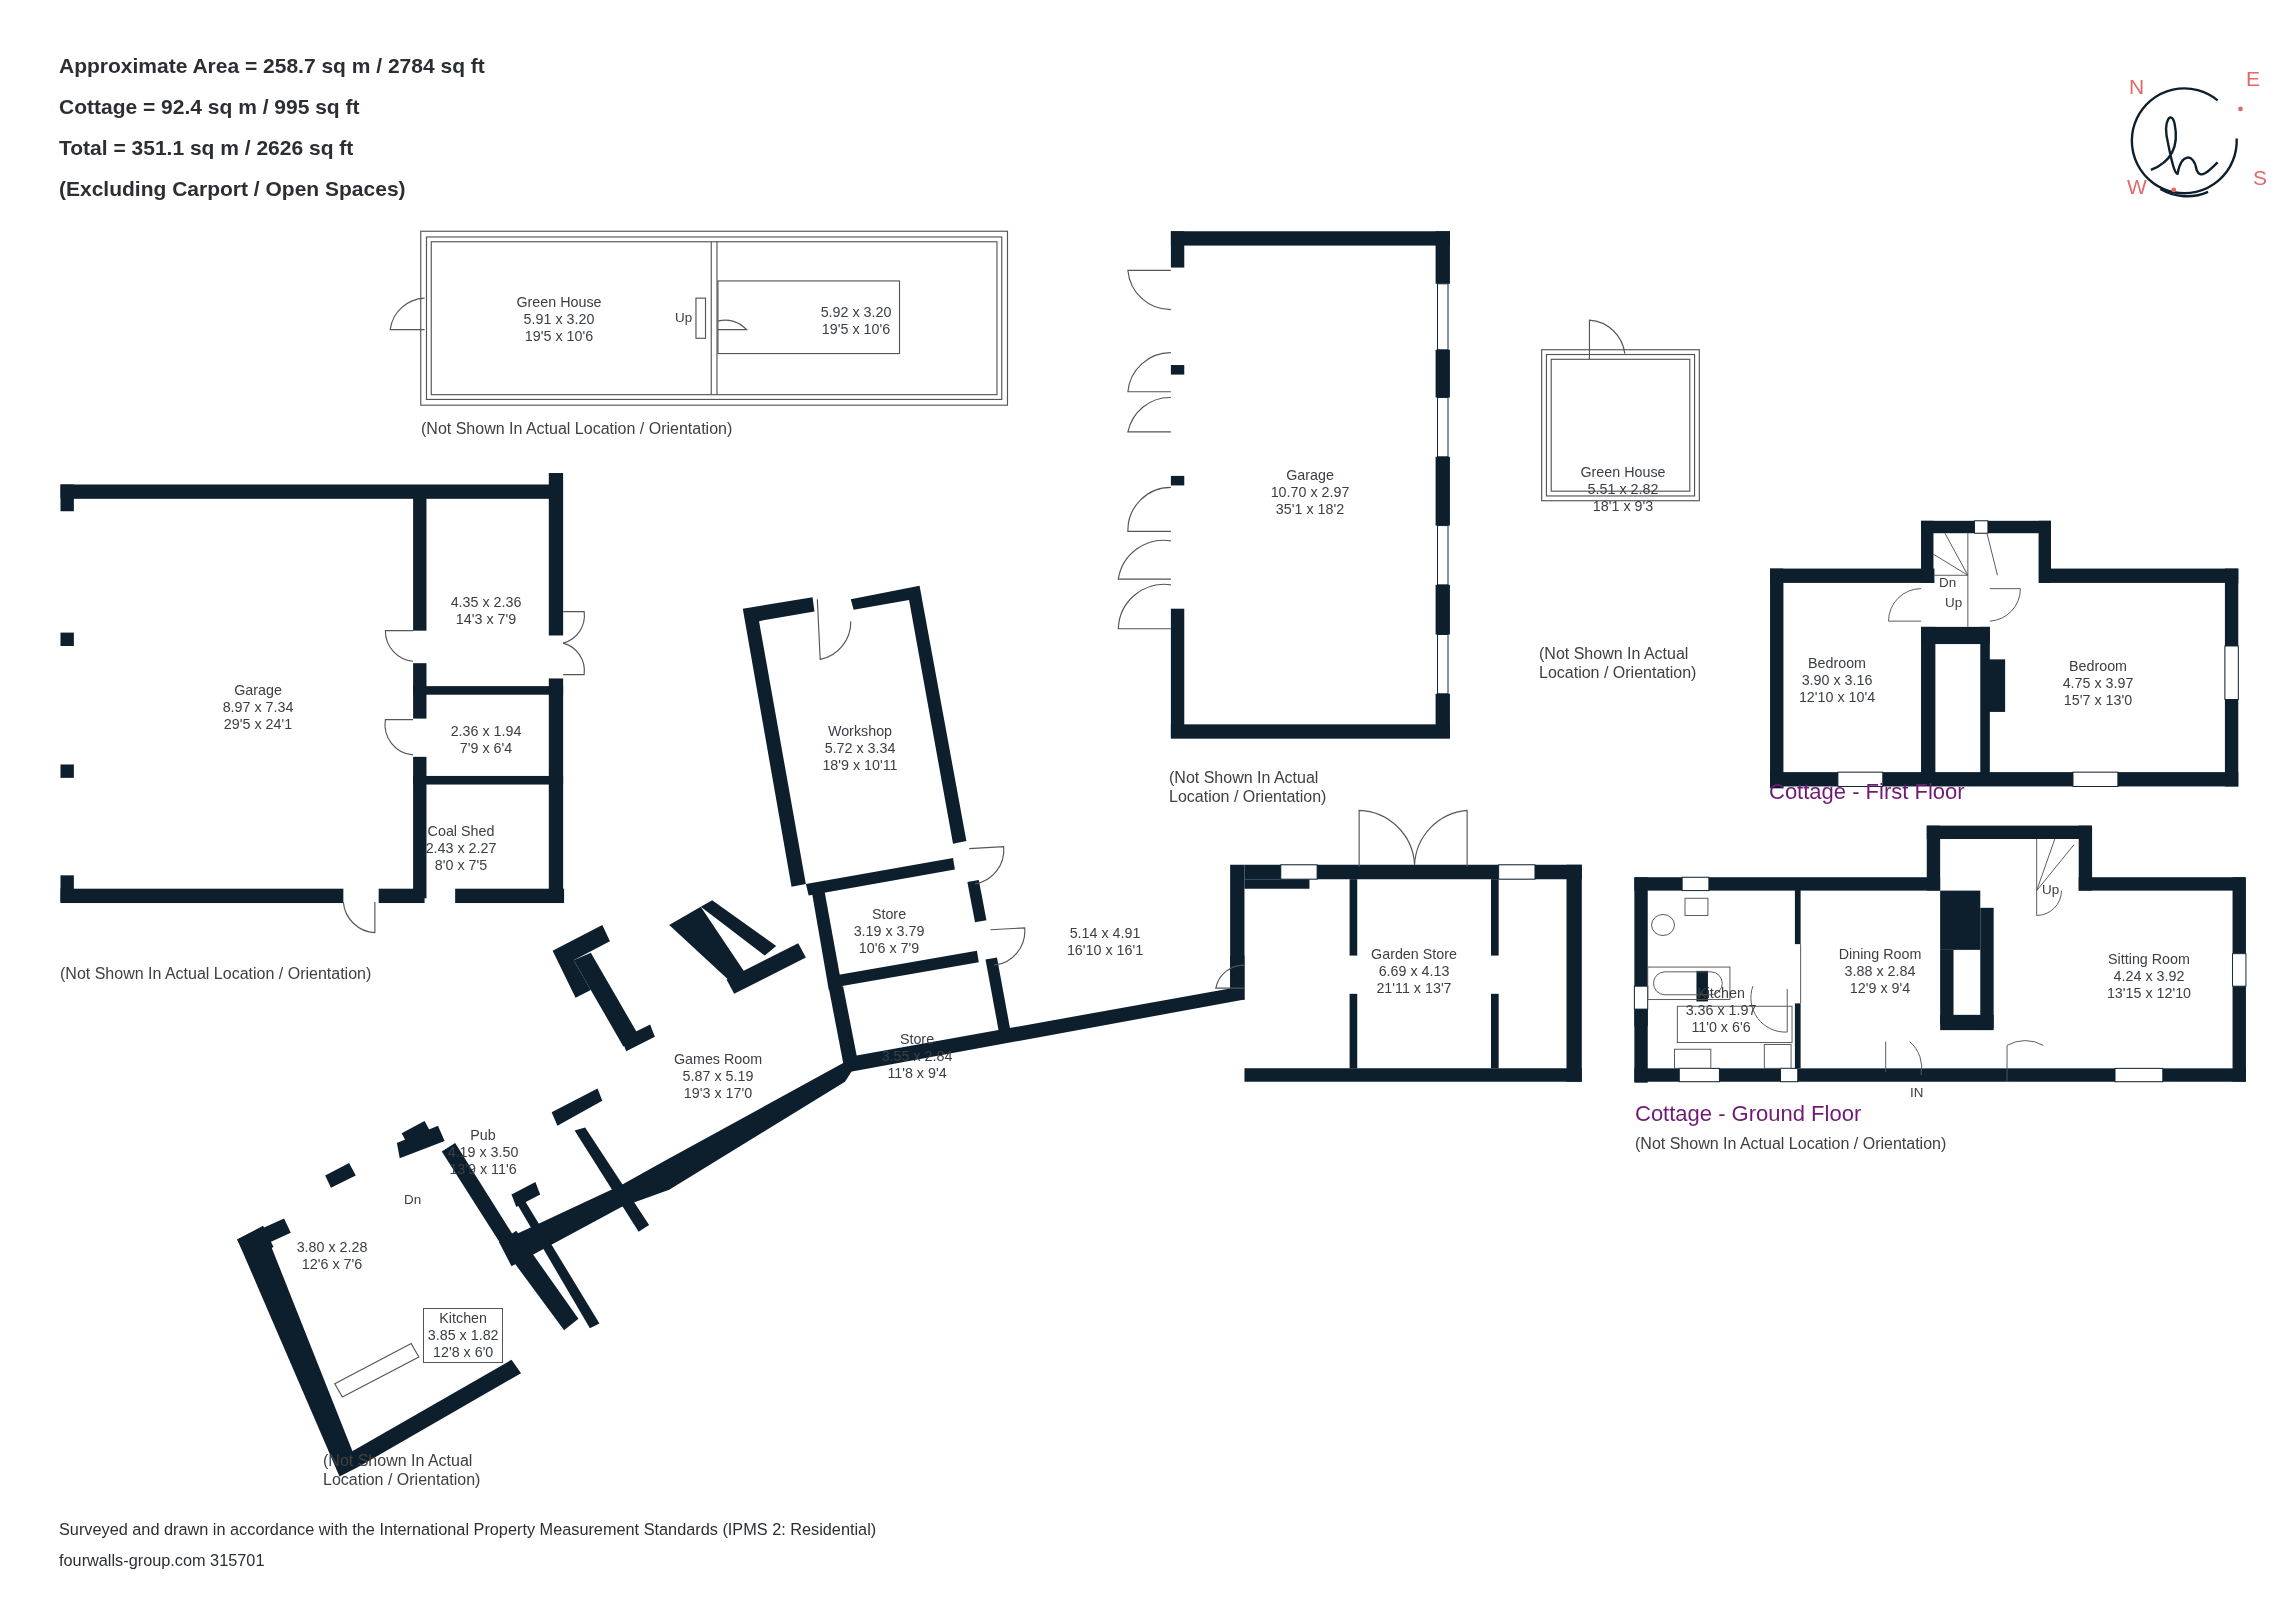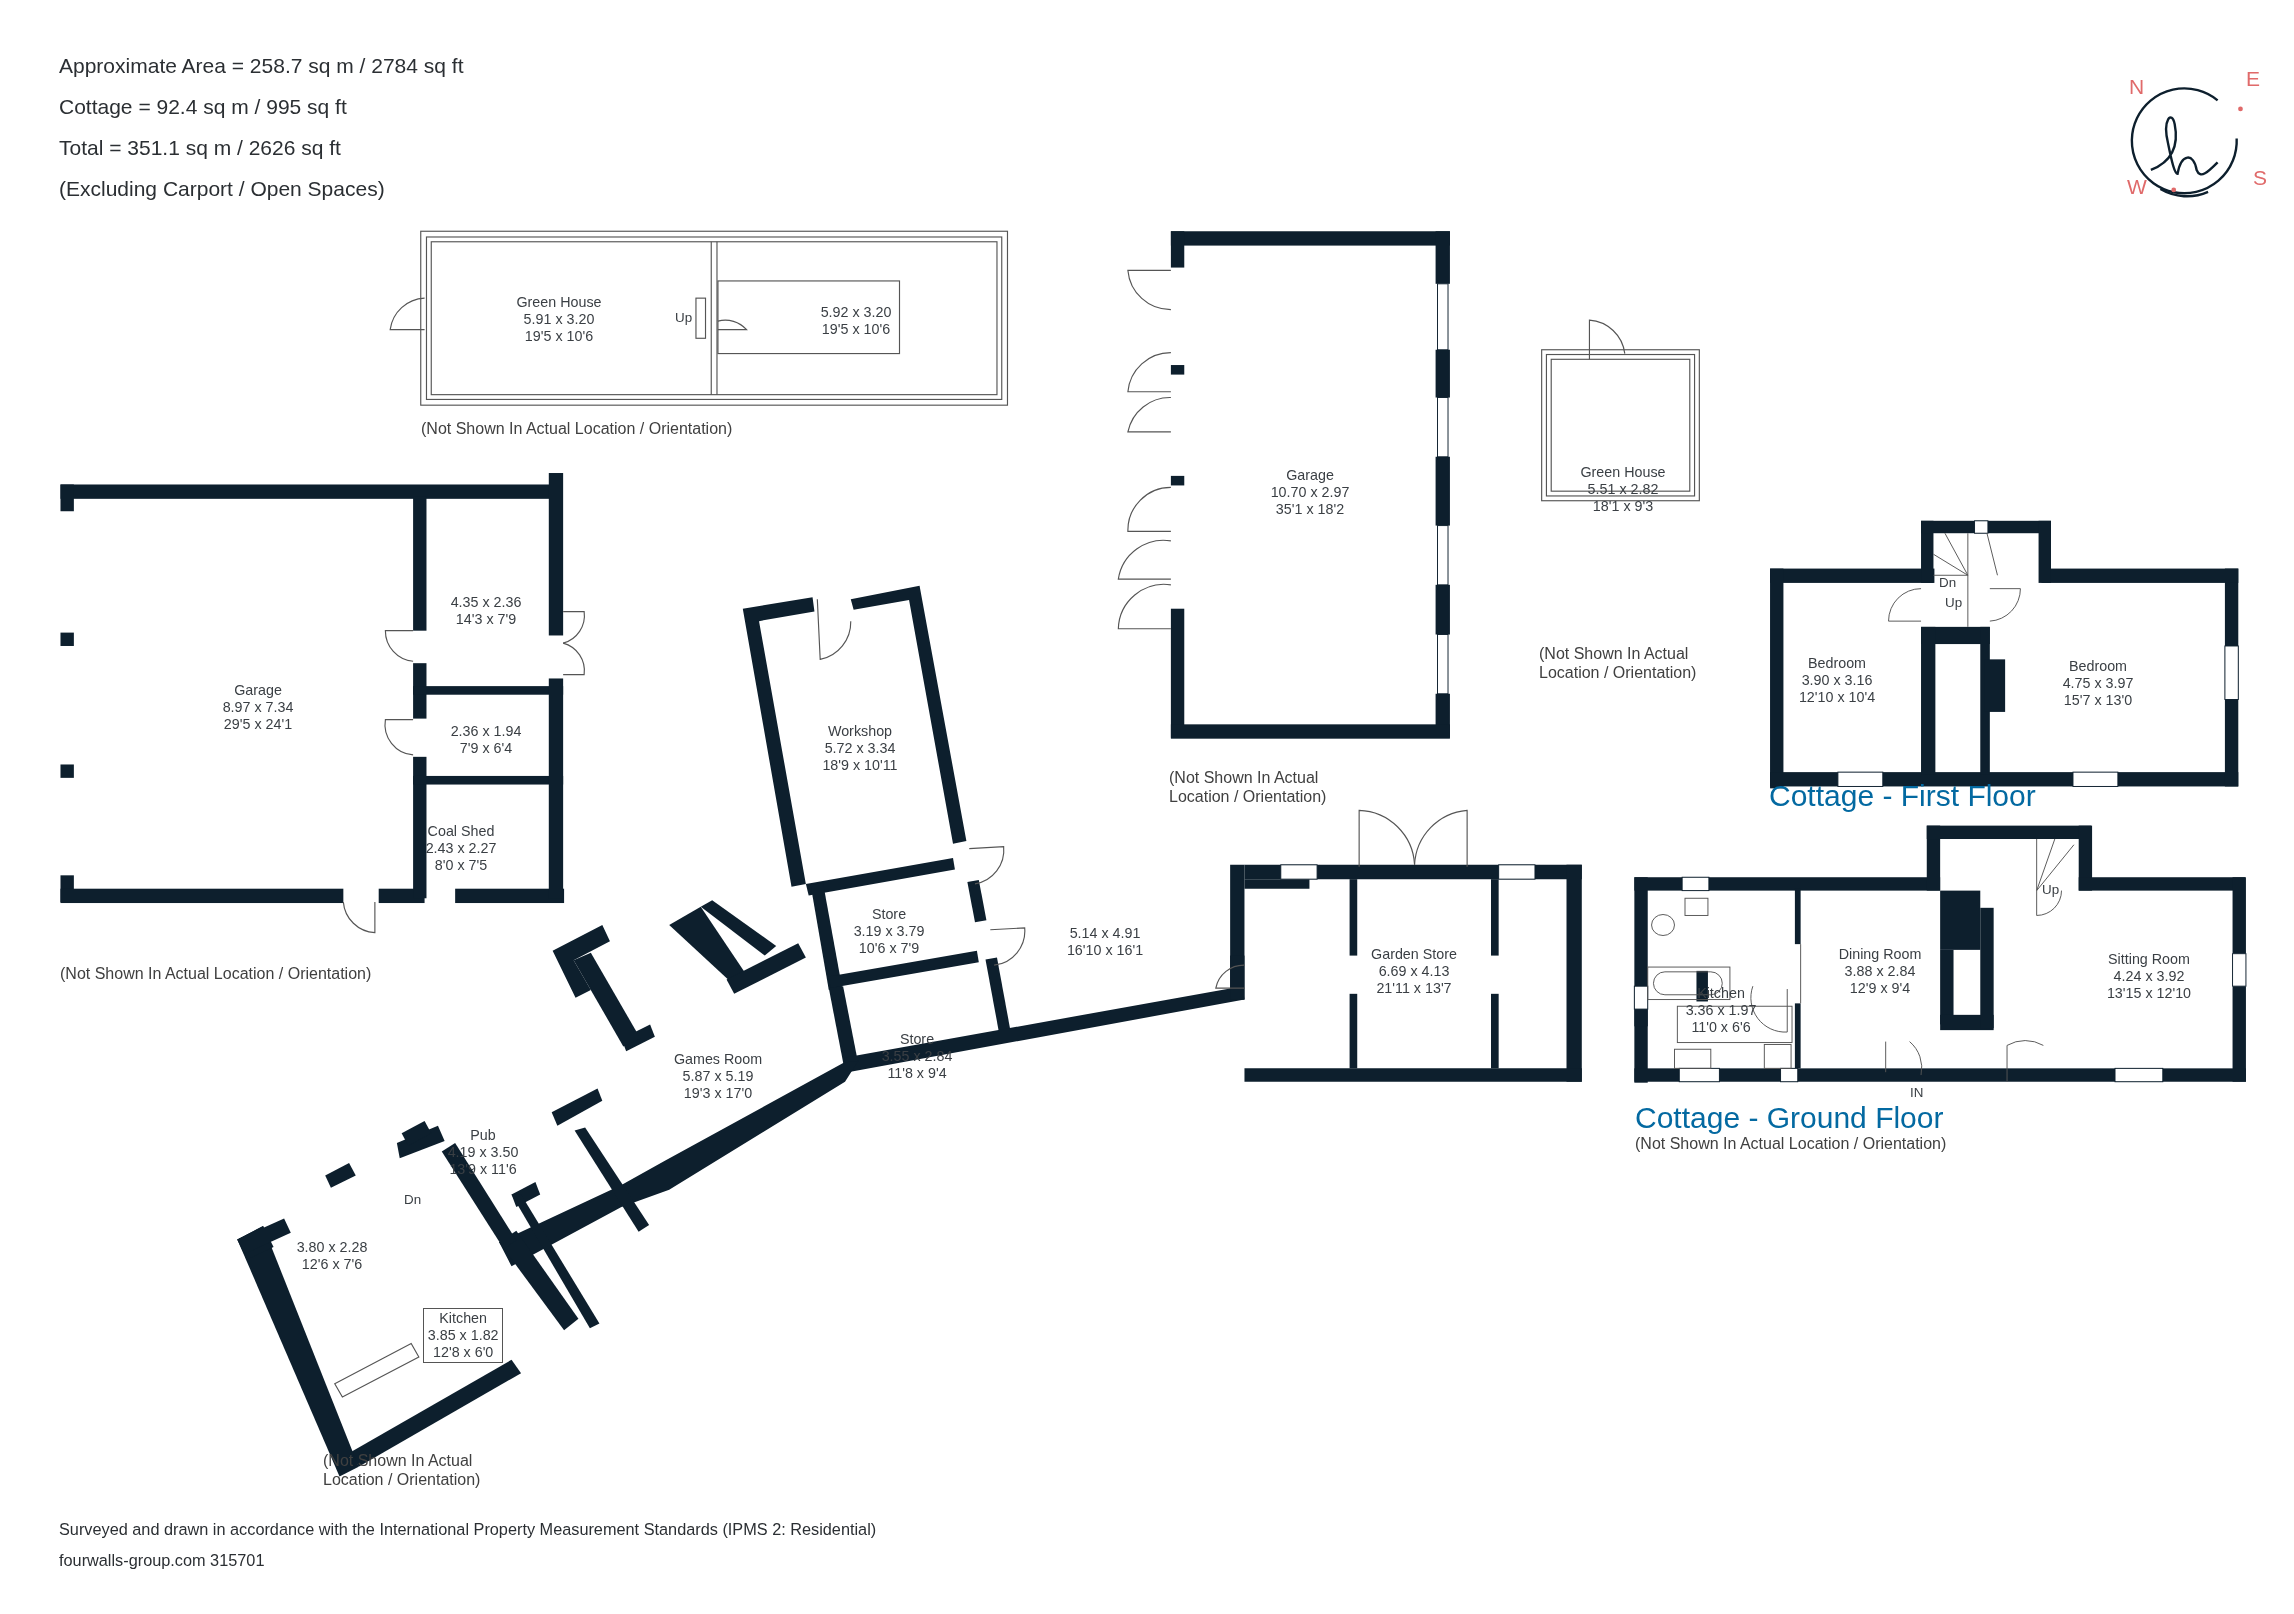--- a/index.html
+++ b/index.html
@@ -1,23 +1,23 @@
 <!DOCTYPE html>
 <html><head>
 <meta charset="utf-8">
 <style>
   html, body { margin:0; padding:0; background:#ffffff; }
   body { width:2294px; height:1614px; position:relative; overflow:hidden;
          font-family:"Liberation Sans", "DejaVu Sans", sans-serif; color:#2b2f33; }
   .abs { position:absolute; }
-  .summary-line { position:absolute; left:59px; font-size:21px; color:#2b2f33; white-space:nowrap; }
+  .summary-line { position:absolute; left:59px; font-size:21px; color:#2b2f33; white-space:nowrap;font-weight:bold; }
   .plan-svg { position:absolute; left:0; top:0; width:2294px; height:1614px; }
   .lbl { position:absolute; text-align:center; font-size:14.3px; line-height:17px; color:#3a3f44; white-space:nowrap; transform:translateX(-50%); }
   .note { position:absolute; font-size:16px; line-height:19px; color:#404040; white-space:nowrap; }
-  .floor-title { position:absolute; font-size:30px; color:#0369a1; white-space:nowrap; }
+  .floor-title { position:absolute; font-size:22px; color:#701a75; white-space:nowrap; }
   .small-mark { position:absolute; font-size:13.4px; color:#3a3f44; }
   .footer-line { position:absolute; left:59px; font-size:16.3px; color:#2b2f33; white-space:nowrap; }
   .compass-letter { position:absolute; font-size:21px; color:#e06a6a; }
   .kitchen-box { position:absolute; border:1.4px solid #555; background:#fff; padding:1px 3.8px; text-align:center; font-size:14.3px; line-height:17px; color:#3a3f44; }
 </style>
 </head>
 <body>
 
 <div class="summary-line" style="top:54px">Approximate Area = 258.7 sq m / 2784 sq ft</div>
 <div class="summary-line" style="top:95px">Cottage = 92.4 sq m / 995 sq ft</div>

